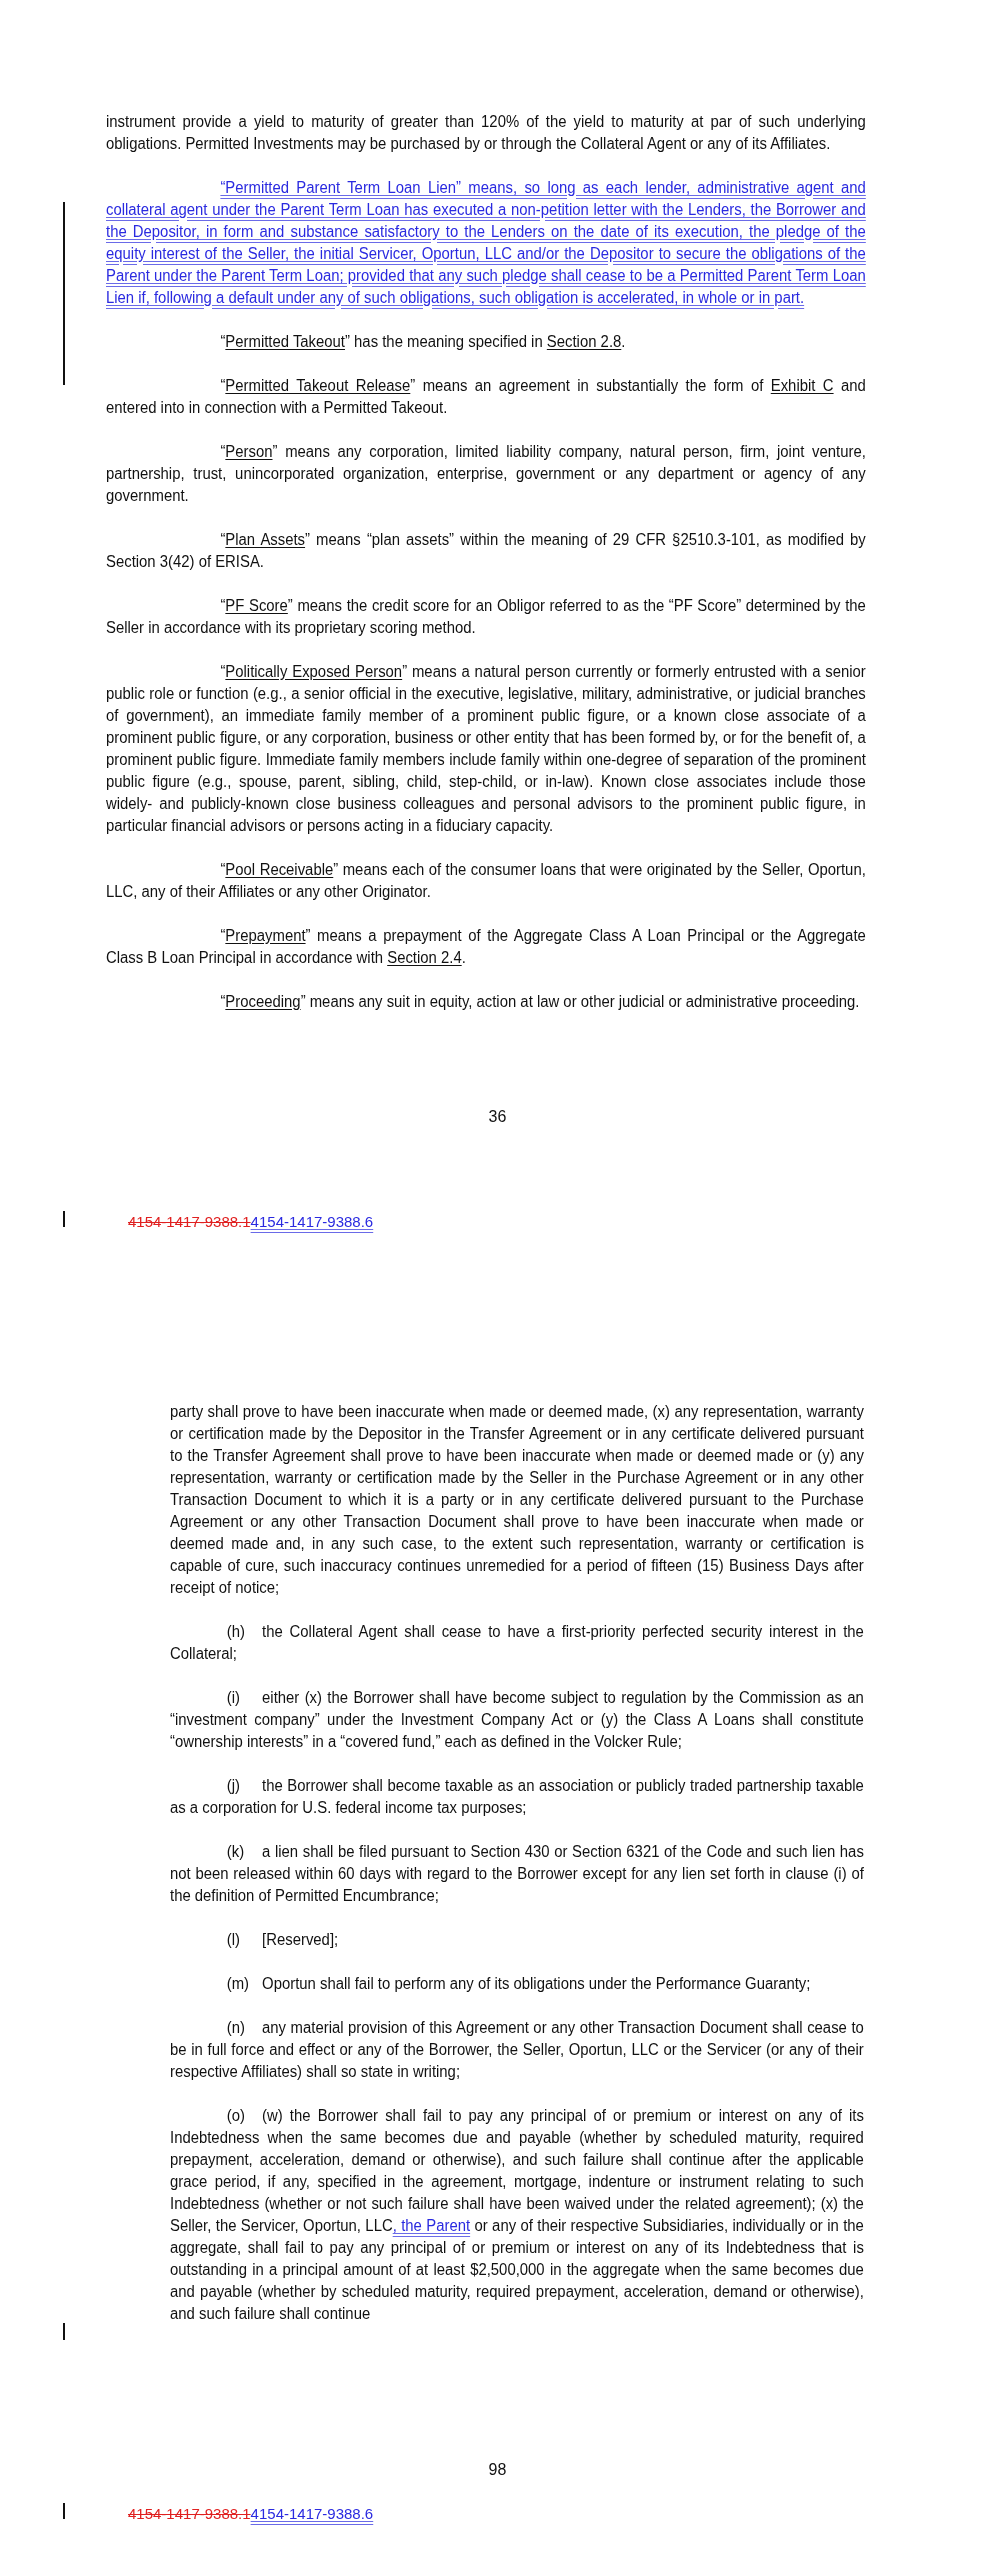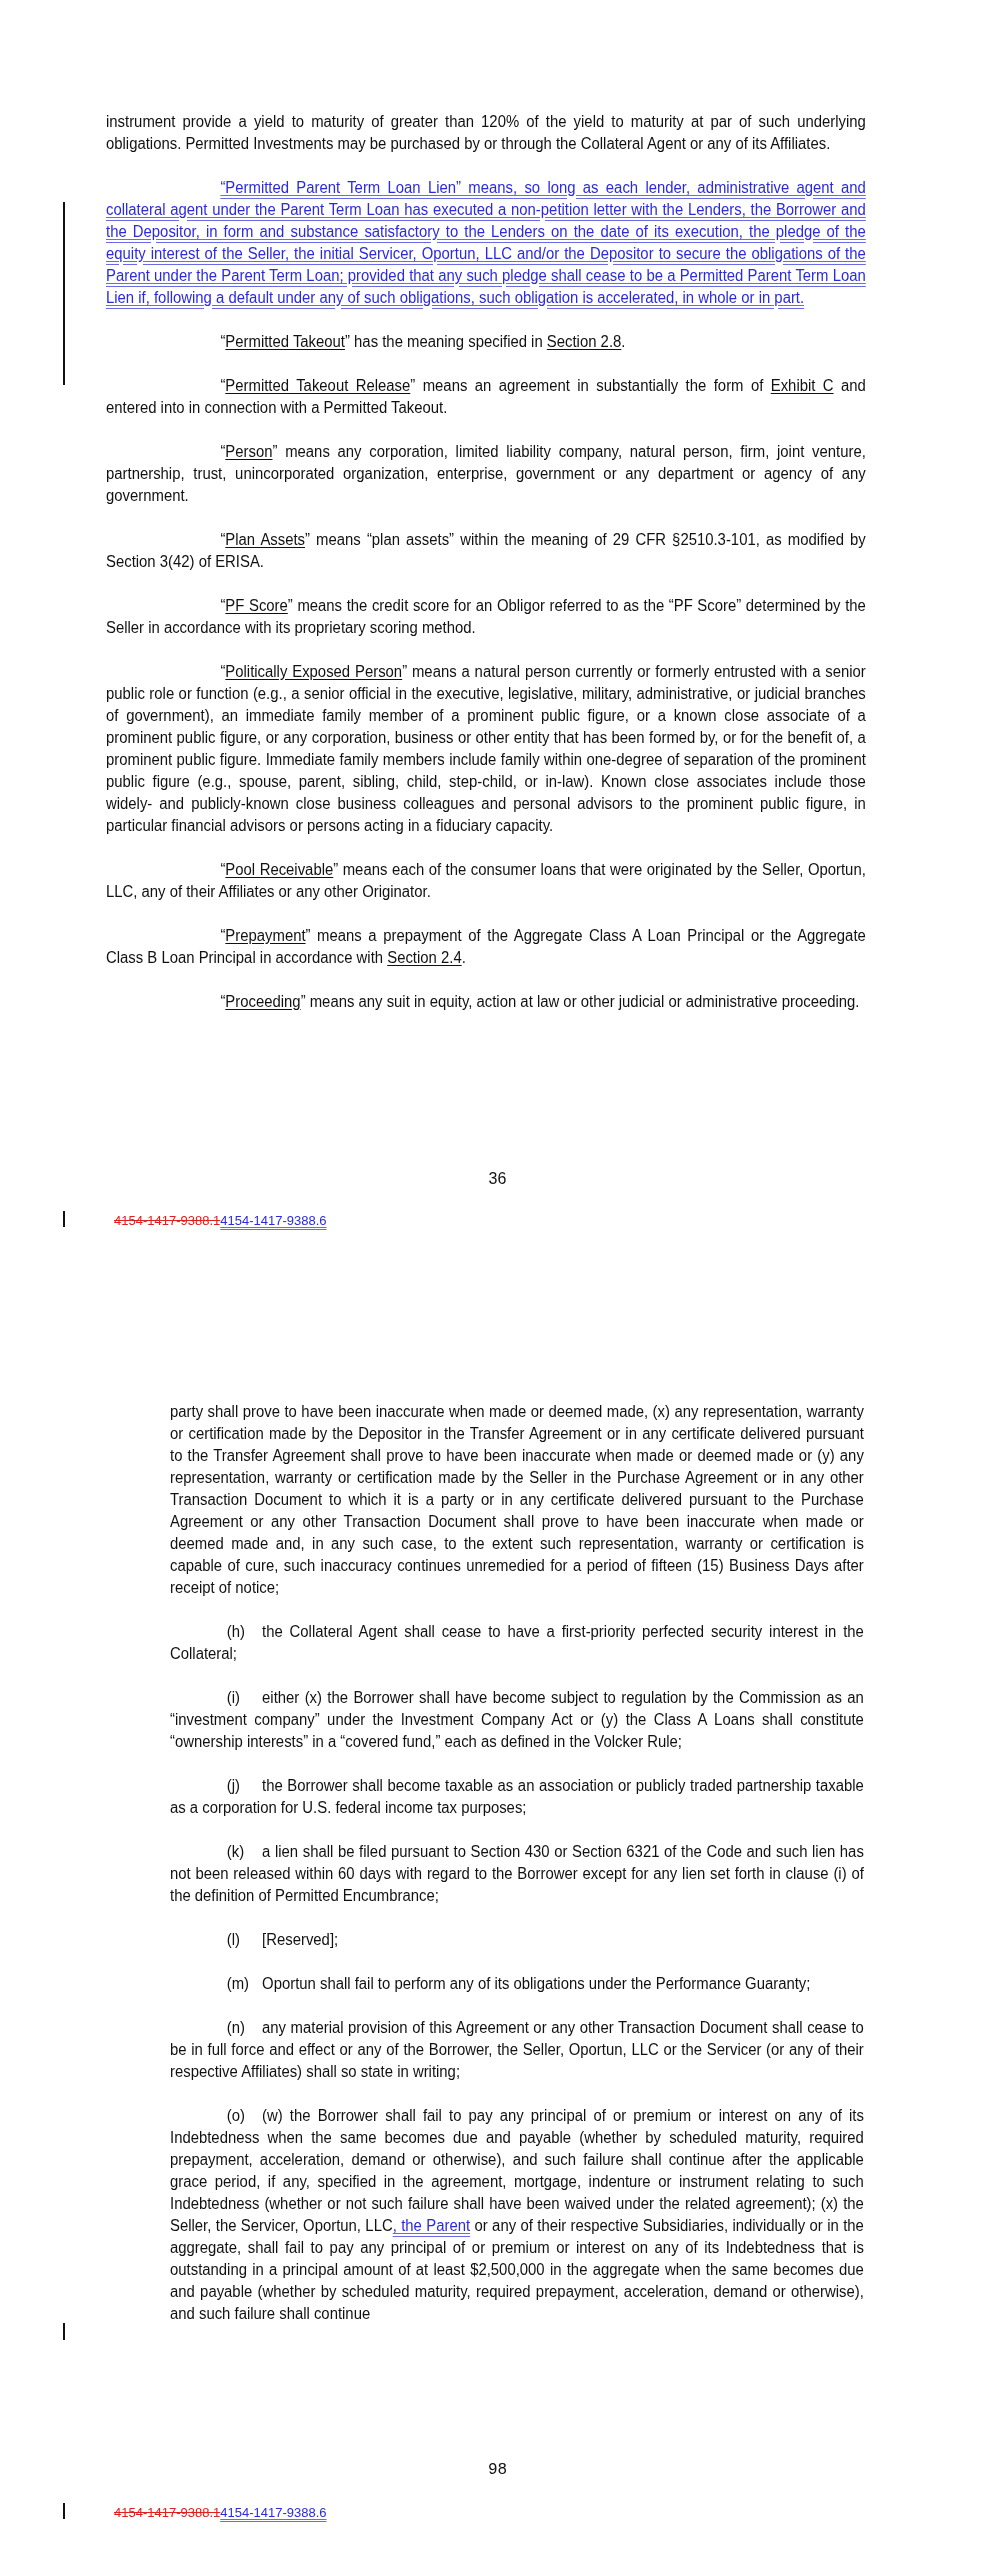--- a/index.html
+++ b/index.html
@@ -12,21 +12,21 @@
   .body2 { position:absolute; left:170px; width:694px; }
   p { margin:0 0 22px 0; font-size:16px; line-height:22px; text-align:justify;
       transform:scaleX(0.93); transform-origin:left top; width:107.5%; }
   .ind { display:inline-block; width:123px; }
   .ins { color:#2a2ae0; text-decoration:underline double; text-decoration-color:#6a6ae8; text-underline-offset:1.9px; }
   .del { color:#e02020; text-decoration:line-through; }
   .u { text-decoration:underline; text-underline-offset:1.9px; }
   .num { display:inline-block; width:38px; margin-left:61px; }
   .changebar { position:absolute; left:63px; width:1.9px; background:#111; }
   .pagenum { position:absolute; left:0; width:995px; text-align:center; font-size:16px; }
-  .docid { position:absolute; left:114px; font-size:13px; }
+  .docid { position:absolute; left:128px; font-size:15px; }
 </style>
 </head>
 <body>
 
 <div class="page page1">
   <div class="body1">
     <p><span>instrument provide a yield to maturity of greater than 120% of the yield to maturity at par of such underlying obligations.  Permitted Investments may be purchased by or through the Collateral Agent or any of its Affiliates.</span></p>
 
     <p style="margin-top:10.4px;"><span class="ind"></span><span class="ins">“Permitted Parent Term Loan Lien” means, so long as each lender, administrative agent and collateral agent under the Parent Term Loan has executed a non-petition letter with the Lenders, the Borrower and the Depositor, in form and substance satisfactory to the Lenders on the date of its execution, the pledge of the equity interest of the Seller, the initial Servicer, Oportun, LLC and/or the Depositor to secure the obligations of the Parent under the Parent Term Loan; provided that any such pledge shall cease to be a Permitted Parent Term Loan Lien if, following a default under any of such obligations, such obligation is accelerated, in whole or in part.</span></p>
 
@@ -43,36 +43,36 @@
     <p><span class="ind"></span><span>“</span><span class="u">Politically Exposed Person</span><span>” means a natural person currently or formerly entrusted with a senior public role or function (e.g., a senior official in the executive, legislative, military, administrative, or judicial branches of government), an immediate family member of a prominent public figure, or a known close associate of a prominent public figure, or any corporation, business or other entity that has been formed by, or for the benefit of, a prominent public figure.  Immediate family members include family within one-degree of separation of the prominent public figure (e.g., spouse, parent, sibling, child, step-child, or in-law).  Known close associates include those widely- and publicly-known close business colleagues and personal advisors to the prominent public figure, in particular financial advisors or persons acting in a fiduciary capacity.</span></p>
 
     <p><span class="ind"></span><span>“</span><span class="u">Pool Receivable</span><span>” means each of the consumer loans that were originated by the Seller, Oportun, LLC, any of their Affiliates or any other Originator.</span></p>
 
     <p><span class="ind"></span><span>“</span><span class="u">Prepayment</span><span>” means a prepayment of the Aggregate Class A Loan Principal or the Aggregate Class B Loan Principal in accordance with </span><span class="u">Section 2.4</span><span>.</span></p>
 
     <p><span class="ind"></span><span>“</span><span class="u">Proceeding</span><span>” means any suit in equity, action at law or other judicial or administrative proceeding.</span></p>
   </div>
 </div>
 <div class="changebar" style="top:202px;height:183px;"></div>
-<div class="pagenum" style="top:1170px;text-align:center;">36</div>
+<div class="pagenum" style="top:1108px;text-align:center;">36</div>
 <div class="changebar" style="top:1211px;height:16px;"></div>
 <div class="docid" style="top:1213px;"><span class="del">4154-1417-9388.1</span><span class="ins">4154-1417-9388.6</span></div>
 
 <div class="page page2">
   <div class="body2">
     <p><span>party shall prove to have been inaccurate when made or deemed made, (x) any representation, warranty or certification made by the Depositor in the Transfer Agreement or in any certificate delivered pursuant to the Transfer Agreement shall prove to have been inaccurate when made or deemed made or (y) any representation, warranty or certification made by the Seller in the Purchase Agreement or in any other Transaction Document to which it is a party or in any certificate delivered pursuant to the Purchase Agreement or any other Transaction Document shall prove to have been inaccurate when made or deemed made and, in any such case, to the extent such representation, warranty or certification is capable of cure, such inaccuracy continues unremedied for a period of fifteen (15) Business Days after receipt of notice;</span></p>
 
     <p><span class="num">(h)</span><span>the Collateral Agent shall cease to have a first-priority perfected security interest in the Collateral;</span></p>
     <p><span class="num">(i)</span><span>either (x) the Borrower shall have become subject to regulation by the Commission as an “investment company” under the Investment Company Act or (y) the Class A Loans shall constitute “ownership interests” in a “covered fund,” each as defined in the Volcker Rule;</span></p>
     <p><span class="num">(j)</span><span>the Borrower shall become taxable as an association or publicly traded partnership taxable as a corporation for U.S. federal income tax purposes;</span></p>
     <p><span class="num">(k)</span><span>a lien shall be filed pursuant to Section 430 or Section 6321 of the Code and such lien has not been released within 60 days with regard to the Borrower except for any lien set forth in clause (i) of the definition of Permitted Encumbrance;</span></p>
     <p><span class="num">(l)</span><span>[Reserved];</span></p>
     <p><span class="num">(m)</span><span>Oportun shall fail to perform any of its obligations under the Performance Guaranty;</span></p>
     <p><span class="num">(n)</span><span>any material provision of this Agreement or any other Transaction Document shall cease to be in full force and effect or any of the Borrower, the Seller, Oportun, LLC or the Servicer (or any of their respective Affiliates) shall so state in writing;</span></p>
 
     <p><span class="num">(o)</span><span>(w) the Borrower shall fail to pay any principal of or premium or interest on any of its Indebtedness when the same becomes due and payable (whether by scheduled maturity, required prepayment, acceleration, demand or otherwise), and such failure shall continue after the applicable grace period, if any, specified in the agreement, mortgage, indenture or instrument relating to such Indebtedness (whether or not such failure shall have been waived under the related agreement); (x) the Seller, the Servicer, Oportun, LLC</span><span class="ins">, the Parent</span><span> or any of their respective Subsidiaries, individually or in the aggregate, shall fail to pay any principal of or premium or interest on any of its Indebtedness that is outstanding in a principal amount of at least $2,500,000 in the aggregate when the same becomes due and payable (whether by scheduled maturity, required prepayment, acceleration, demand or otherwise), and such failure shall continue</span></p>
   </div>
 </div>
 <div class="changebar" style="top:2323px;height:17px;"></div>
-<div class="pagenum" style="top:2461px;font-family:Liberation Mono, monospace;">98</div>
+<div class="pagenum" style="top:2461px;">98</div>
 <div class="changebar" style="top:2503px;height:16px;"></div>
 <div class="docid" style="top:2505px;"><span class="del">4154-1417-9388.1</span><span class="ins">4154-1417-9388.6</span></div>
 
 
 </body></html>

